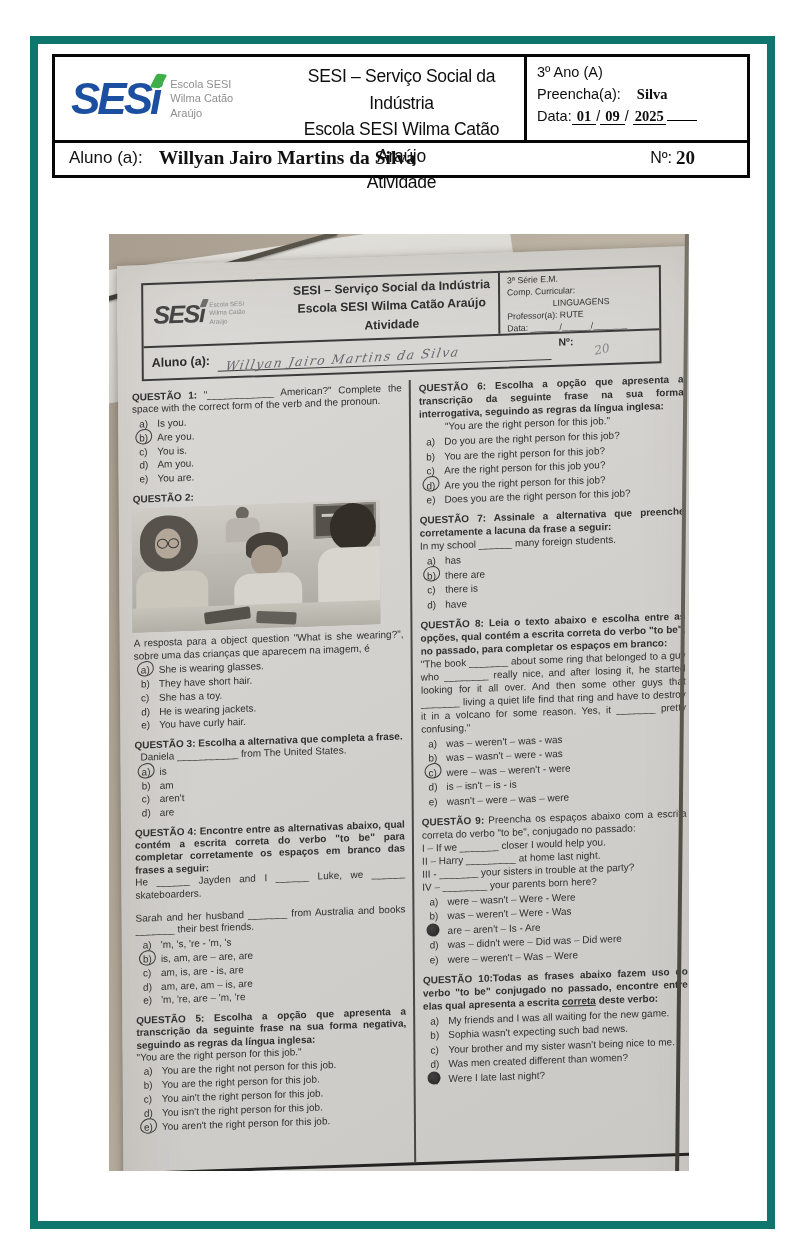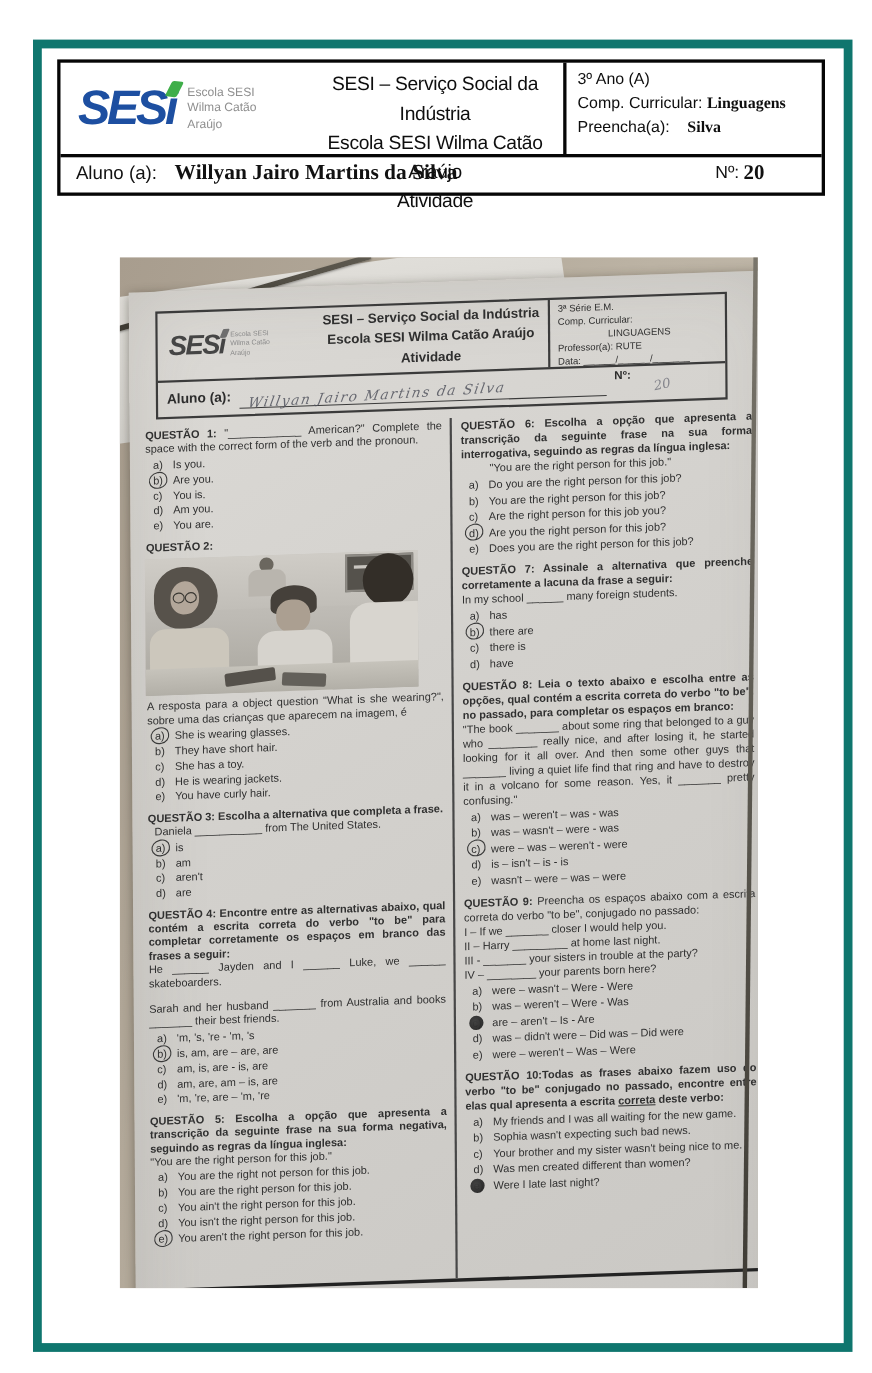--- a/index.html
+++ b/index.html
@@ -17,21 +17,21 @@
   .h-top{display:flex;height:83px;border-bottom:3px solid #060606;}
   .h-logo{width:208px;display:flex;align-items:center;padding-left:16px;}
   .brand-wrap{position:relative;display:inline-block;}
   .brand{font-size:44px;font-weight:bold;font-style:italic;letter-spacing:-3px;
          color:var(--brand-blue,#1d4fa1);line-height:1;}
   .accent{position:absolute;right:-5px;top:-3px;width:11px;height:14px;
           background:var(--brand-green,#3fae49);transform:skewX(-22deg) rotate(6deg);border-radius:2px;}
   .school{margin-left:11px;font-size:11px;color:#8f8f8f;line-height:1.28;}
   .h-center{flex:1;text-align:center;font-size:17.5px;letter-spacing:-0.3px;line-height:1.52;
             padding-top:6px;color:#0e0e0e;}
-  .h-info{width:206px;border-left:3px solid #060606;padding:5px 16px 0 10px;font-size:14.5px;
+  .h-info{width:206px;border-left:3px solid #060606;padding:5px 4px 0 10px;font-size:14.5px;
           line-height:1.5;color:#0e0e0e;white-space:nowrap;}
   .h-info .val{font-family:"Liberation Serif",serif;font-weight:bold;}
   .h-info .prof-val{margin-left:12px;}
   .blank{font-family:"Liberation Serif",serif;font-weight:bold;border-bottom:1.7px solid #000;
          padding:0 5px;}
   .yr{font-family:"Liberation Serif",serif;font-weight:bold;border-bottom:1.7px solid #000;padding:0 2px;}
   .tail{display:inline-block;width:30px;border-bottom:1.7px solid #000;height:0.9em;margin-left:1px;}
   .h-student{height:30px;display:flex;align-items:center;padding:0 14px;font-size:17px;}
   .nm{font-family:"Liberation Serif",serif;font-weight:bold;font-size:19.5px;margin-left:16px;}
   .sp{flex:1;}
@@ -142,22 +142,22 @@
           <div>Araújo</div>
         </span>
       </div>
       <div class="h-center">
         <div>SESI – Serviço Social da Indústria</div>
         <div>Escola SESI Wilma Catão Araújo</div>
         <div>Atividade</div>
       </div>
       <div class="h-info">
         <div>3º Ano (A)</div>
-        <div><span>Comp. Curricular:</span> <span class="val">Linguagens</span></div>
         <div><span>Preencha(a):</span> <span class="val prof-val">Silva</span></div>
+        <div><span>Data:</span><span class="blank">01</span><span>/</span><span class="blank">09</span><span>/</span> <span class="yr">2025</span><span class="tail"></span></div>
       </div>
     </div>
     <div class="h-student">
       <span>Aluno (a):</span>
       <span class="nm">Willyan Jairo Martins da Silva</span>
       <span class="sp"></span>
       <span class="no-lbl">Nº:</span>
       <span class="no-val">20</span>
     </div>
   </div>

